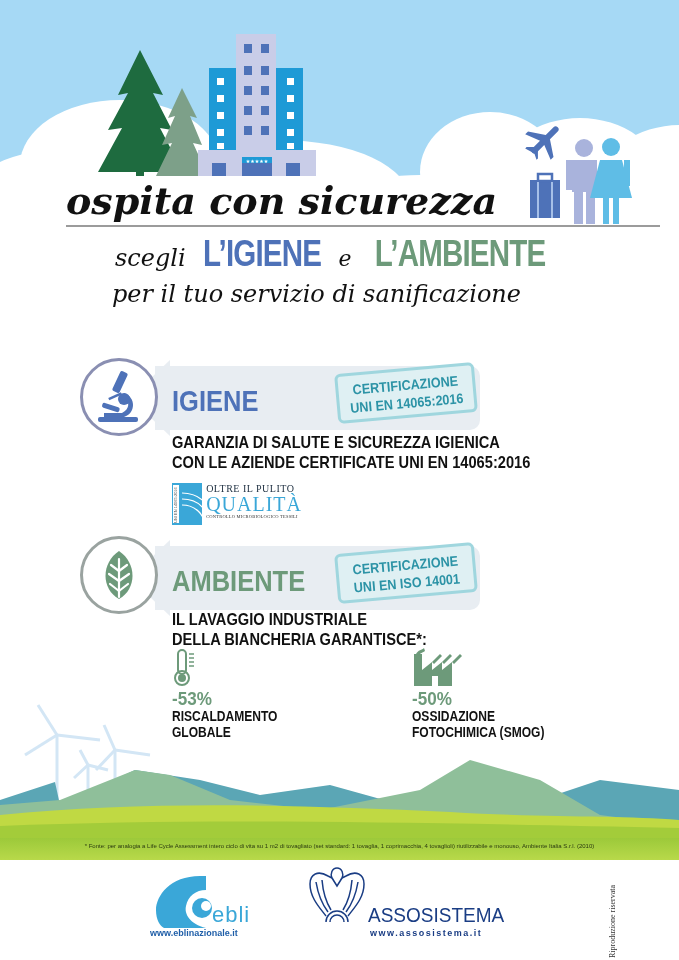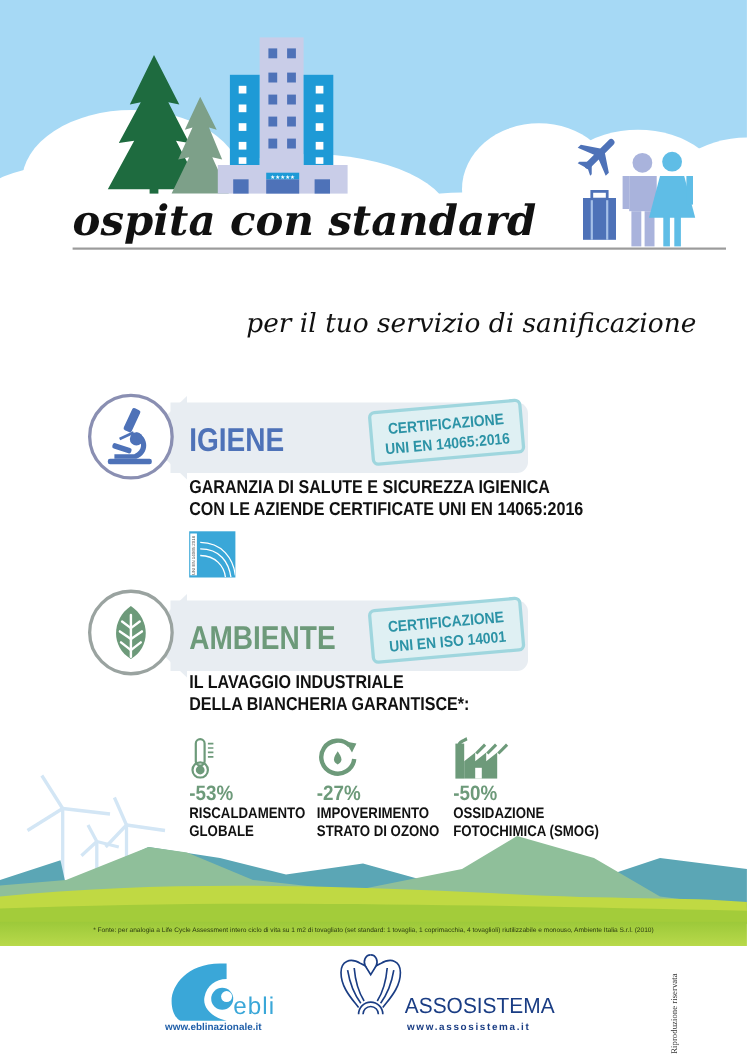--- a/index.html
+++ b/index.html
@@ -15,40 +15,40 @@
 
   .title { position: absolute; left: 66px; top: 178px; font-family: "DejaVu Serif", serif; font-style: italic; font-weight: bold; font-size: 38px; color: #111; letter-spacing: 0px; }
   .title-rule { position: absolute; left: 66px; top: 225px; width: 594px; height: 2px; background: #9b9b9b; }
 
   .sub1 { position: absolute; left: 0; width: 679px; top: 233px; text-align: center; white-space: nowrap; }
   .sub1 .script { font-family: "DejaVu Serif", serif; font-style: italic; font-size: 24px; color: #111; }
   .sub1 .blue { font-family: "Liberation Sans", sans-serif; font-weight: bold; font-size: 36px; color: #4e72b8; letter-spacing: -1px; transform: scaleX(0.82); display: inline-block; }
   .sub1 .green { font-family: "Liberation Sans", sans-serif; font-weight: bold; font-size: 36px; color: #6d9a7a; letter-spacing: -1px; transform: scaleX(0.82); display: inline-block; }
   .sub1 .e { font-family: "DejaVu Serif", serif; font-style: italic; font-size: 22px; color: #111; }
 
-  .sub2 { position: absolute; left: 0; width: 633px; top: 280px; text-align: right; font-family: "DejaVu Serif", serif; font-style: italic; font-size: 24px; color: #111; }
+  .sub2 { position: absolute; left: 0; width: 633px; top: 280px; text-align: center; font-family: "DejaVu Serif", serif; font-style: italic; font-size: 24px; color: #111; }
   .sub3 { position: absolute; left: 0; width: 679px; top: 312px; text-align: center; font-family: "DejaVu Serif", serif; font-style: italic; font-size: 24px; color: #111; }
   .panel-band { position: absolute; background: #e8edf2; border-radius: 0 10px 10px 0; }
   .panel-arrow { position: absolute; width: 0; height: 0; border-top: 38px solid transparent; border-bottom: 38px solid transparent; border-right: 40px solid #e8edf2; }
   .icon-circle { position: absolute; width: 78px; height: 78px; border-radius: 50%; background: #fff; border: 3px solid #8a8aa8; display: flex; align-items: center; justify-content: center; }
   .panel-title { position: absolute; font-family: "Liberation Sans", sans-serif; font-weight: bold; font-size: 30px; transform: scaleX(0.85); transform-origin: left; }
   .cert { position: absolute; width: 140px; height: 50px; border: 3px solid #9fd6de; border-radius: 6px; background: #dff0f3; transform: rotate(-5deg); text-align: center; color: #2c93a6; font-weight: bold; font-size: 14px; line-height: 18px; padding-top: 5px; }
   .cert span { display: block; transform: scaleX(0.9); }
   .panel-desc { position: absolute; font-family: "Liberation Sans", sans-serif; font-weight: bold; font-size: 17px; color: #111; line-height: 20px; transform: scaleX(0.86); transform-origin: left; white-space: nowrap; }
 
   .qual-logo { position: absolute; left: 172px; top: 483px; width: 130px; height: 42px; display: flex; }
   .qual-mark { width: 42px; height: 42px; background: #3aa7d8; position: relative; overflow: hidden; }
   .qual-mark .vert { position: absolute; left: 1px; top: 2px; font-size: 4px; color: #555; writing-mode: vertical-rl; transform: rotate(180deg); background:#fff; height: 38px; width: 6px; }
   .qual-text { padding-left: 4px; }
   .qual-text .t1 { font-family: "Liberation Serif", serif; font-size: 10px; color: #234; letter-spacing: 0.5px; }
   .qual-text .t2 { font-family: "Liberation Serif", serif; font-size: 20px; color: #3aa7d8; line-height: 20px; letter-spacing: 1px; }
   .qual-text .t3 { font-family: "Liberation Serif", serif; font-size: 4.5px; color: #333; letter-spacing: 0.2px; }
 
   
-  .stat { position: absolute; top: 670px; }
+  .stat { position: absolute; top: 648px; }
   .stat .ic { height: 38px; }
   .stat .pct { font-family: "Liberation Sans", sans-serif; font-weight: bold; font-size: 19px; color: #6d9a7a; line-height: 18px; transform: scaleX(0.9); transform-origin: left; }
   .stat .lbl { font-family: "Liberation Sans", sans-serif; font-weight: bold; font-size: 14px; color: #111; line-height: 16px; transform: scaleX(0.86); transform-origin: left; white-space: nowrap; }
 
   .landscape { position: absolute; left: 0; top: 690px; }
 
   .footnote-bar { position: absolute; left: 0; top: 838px; width: 679px; height: 22px; background: linear-gradient(#9cc93a, #b8d94a); }
   .footnote { position: absolute; left: 0; top: 843px; width: 679px; text-align: center; font-size: 6px; color: #2a3a10; white-space: nowrap; }
 
   .footer { position: absolute; left: 0; top: 862px; width: 679px; height: 98px; background: #fff; }
@@ -145,23 +145,29 @@
 
     <g fill="#5fbde6">
       <circle cx="611" cy="147" r="9"></circle>
       <polygon points="600,160 622,160 632,198 590,198"></polygon>
       <rect x="624" y="160" width="6" height="26"></rect>
       <rect x="603" y="196" width="6" height="28"></rect>
         <rect x="613" y="196" width="6" height="28"></rect>
     </g>
   </svg>
 
-  <div class="title">ospita con standard</div>
+  <div class="title">ospita con sicurezza</div>
   <div class="title-rule"></div>
 
+  <div class="sub1">
+    <span class="script">scegli</span>
+    <span class="blue">L’IGIENE</span>
+    <span class="e">e</span>
+    <span class="green">L’AMBIENTE</span>
+  </div>
   <div class="sub2">per il tuo servizio di sanificazione</div>
 
   <div>
     <div class="panel-band" style="left:155px;top:366px;width:325px;height:64px;"></div>
     <div class="panel-arrow" style="left:130px;top:360px;border-top-width:38px;border-bottom-width:38px;"></div>
     <div class="icon-circle" style="left:80px;top:358px;border-color:#8a8fb2;">
       <svg width="50" height="56" viewBox="0 0 50 56">
         <g fill="#4e72b8">
           <rect x="22" y="2" width="8" height="22" rx="2" transform="rotate(25 26 13)"></rect>
           <circle cx="30" cy="30" r="6"></circle>
@@ -182,20 +188,25 @@
       <div>CON LE AZIENDE CERTIFICATE UNI EN 14065:2016</div>
     </div>
     <div class="qual-logo">
       <div class="qual-mark">
         <div class="vert">UNI EN 14065:2016</div>
         <svg width="42" height="42" style="position:absolute;left:0;top:0;">
           <path d="M10 10 C30 10 40 25 42 40" stroke="#fff" stroke-width="1.2" fill="none"></path>
           <path d="M10 16 C28 16 36 28 38 42" stroke="#fff" stroke-width="1.2" fill="none"></path>
           <path d="M10 22 C24 22 32 32 33 42" stroke="#fff" stroke-width="1.2" fill="none"></path>
         </svg>
+      </div>
+      <div class="qual-text">
+        <div class="t1">OLTRE IL PULITO</div>
+        <div class="t2">QUALITÀ</div>
+        <div class="t3">CONTROLLO MICROBIOLOGICO TESSILI</div>
       </div>
     </div>
   </div>
 
   <div>
     <div class="panel-band" style="left:155px;top:546px;width:325px;height:64px;"></div>
     <div class="panel-arrow" style="left:130px;top:540px;"></div>
     <div class="icon-circle" style="left:80px;top:536px;border-color:#9aa3a0;">
       <svg width="40" height="52" viewBox="0 0 40 52">
         <path d="M20 2 C38 14 38 40 20 50 C2 40 2 14 20 2 Z" fill="#6d9a7a"></path>
@@ -254,30 +265,20 @@
           <line x1="17" y1="10" x2="22" y2="10"></line>
           <line x1="17" y1="14" x2="22" y2="14"></line>
           <line x1="17" y1="18" x2="22" y2="18"></line>
         </g>
     </svg>
     <div class="pct">-53%</div>
     <div class="lbl">RISCALDAMENTO</div>
     <div class="lbl">GLOBALE</div>
   </div>
 
-  <div class="stat" style="left:288px;">
-    <svg class="ic" width="40" height="38" viewBox="0 0 40 38">
-      <path d="M30 8 A15 15 0 1 0 34 20" fill="none" stroke="#6d9a7a" stroke-width="4"></path>
-      <polygon points="26,4 36,6 32,14" fill="#6d9a7a"></polygon>
-      <path d="M19 13 C23 19 24 22 19 25 C14 22 15 19 19 13 Z" fill="#6d9a7a"></path>
-    </svg>
-    <div class="pct">-27%</div>
-    <div class="lbl">IMPOVERIMENTO</div>
-    <div class="lbl">STRATO DI OZONO</div>
-  </div>
 
   <div class="stat" style="left:412px;">
     <svg class="ic" width="52" height="38" viewBox="0 0 52 38">
       <g fill="#6d9a7a">
         <rect x="2" y="6" width="8" height="32"></rect>
         <polygon points="10,38 10,22 20,14 20,22 30,14 30,22 40,14 40,38"></polygon>
         <rect x="20" y="28" width="6" height="10" fill="#fff"></rect>
         <path d="M4 6 C6 2 10 2 12 0 L13 3 C10 5 8 5 6 8 Z"></path>
         <path d="M20 14 L28 6 L30 8 L22 16 Z"></path>
           <path d="M30 14 L38 6 L40 8 L32 16 Z"></path>

